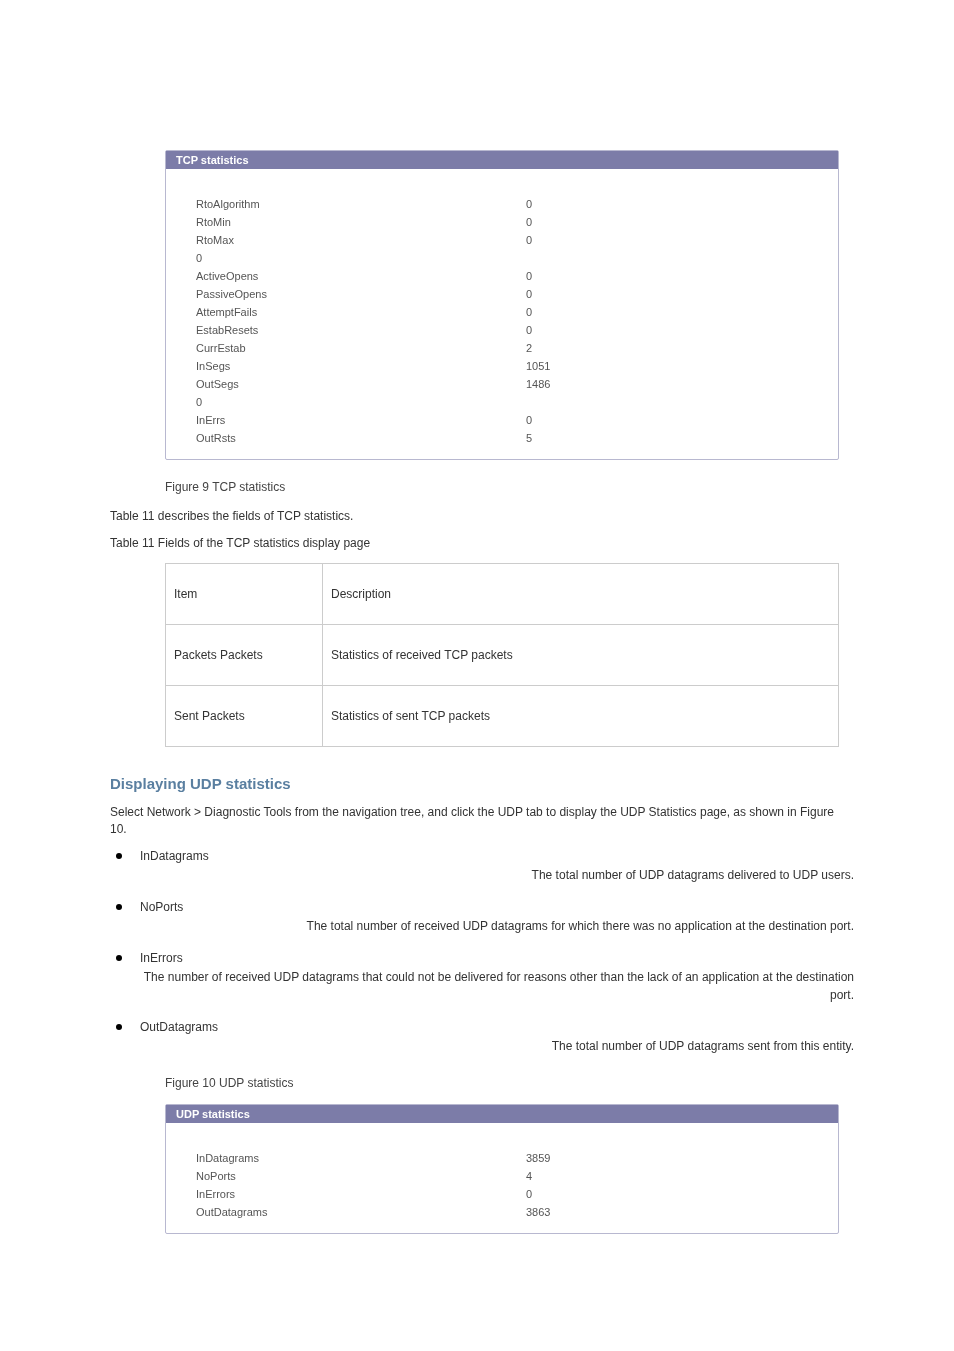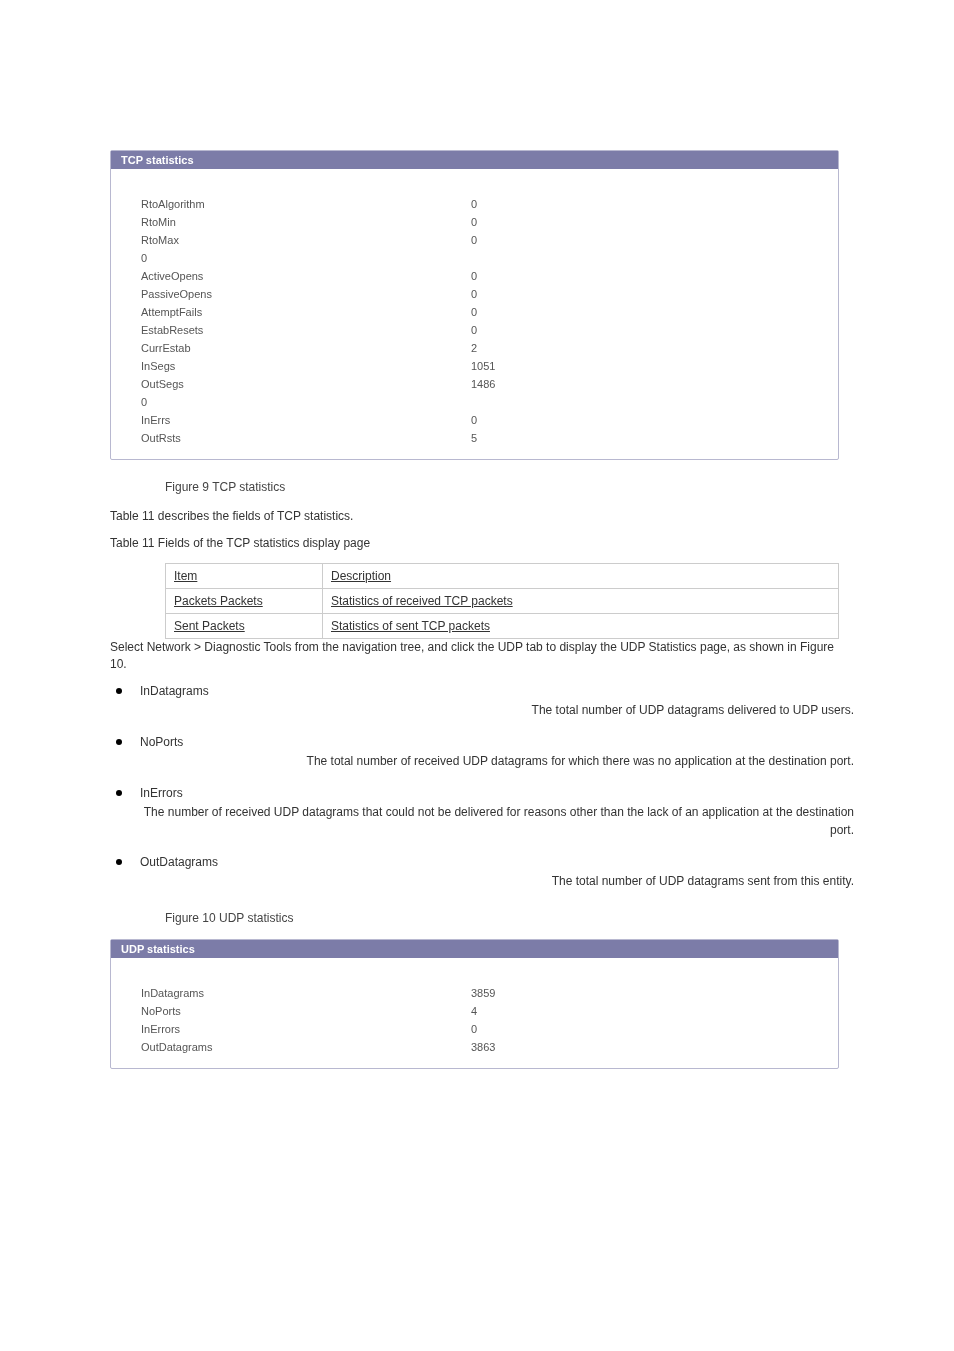--- a/index.html
+++ b/index.html
@@ -10,20 +10,21 @@
       color: #333;
       width: 954px;
       background: #fff;
     }
     .page {
       padding: 60px 100px 60px 110px;
     }
     .panel {
       border: 1px solid #b8b8d0;
       border-radius: 2px;
+      margin-left: 55px;
       margin-right: 15px;
       background: #fff;
     }
     .panel-header {
       background: #7c7ca8;
       color: #fff;
       font-weight: bold;
       font-size: 11px;
       padding: 3px 10px;
     }
@@ -50,23 +51,22 @@
     }
     .def-table {
       margin-left: 55px;
       margin-right: 15px;
       border-collapse: collapse;
       width: calc(100% - 70px);
       font-size: 12px;
     }
     .def-table td {
       border: 1px solid #ccc;
-      padding: 5px 8px;
+      padding: 23px 8px;
       vertical-align: top;
-      text-decoration: underline;
     }
     .def-table td.col-item {
       width: 140px;
     }
     .heading {
       font-size: 15px;
       font-weight: bold;
       color: #5a7fa0;
       margin: 28px 0 12px 0;
     }
@@ -186,20 +186,21 @@
       <td class="col-item">Packets Packets</td>
       <td>Statistics of received TCP packets</td>
     </tr>
     <tr>
       <td class="col-item">Sent Packets</td>
       <td>Statistics of sent TCP packets</td>
     </tr>
   </tbody>
     </table>
 
+  <div class="heading">Displaying UDP statistics</div>
   <p class="body-text">Select Network &gt; Diagnostic Tools from the navigation tree, and click the UDP tab to display the UDP Statistics page, as shown in Figure 10.</p>
 
   <ul class="bullet-list">
     <li>
       <span class="bullet-dot"></span>
       <span class="bullet-head">InDatagrams</span>
       <span class="bullet-desc">The total number of UDP datagrams delivered to UDP users.</span>
     </li>
     <li>
       <span class="bullet-dot"></span>

